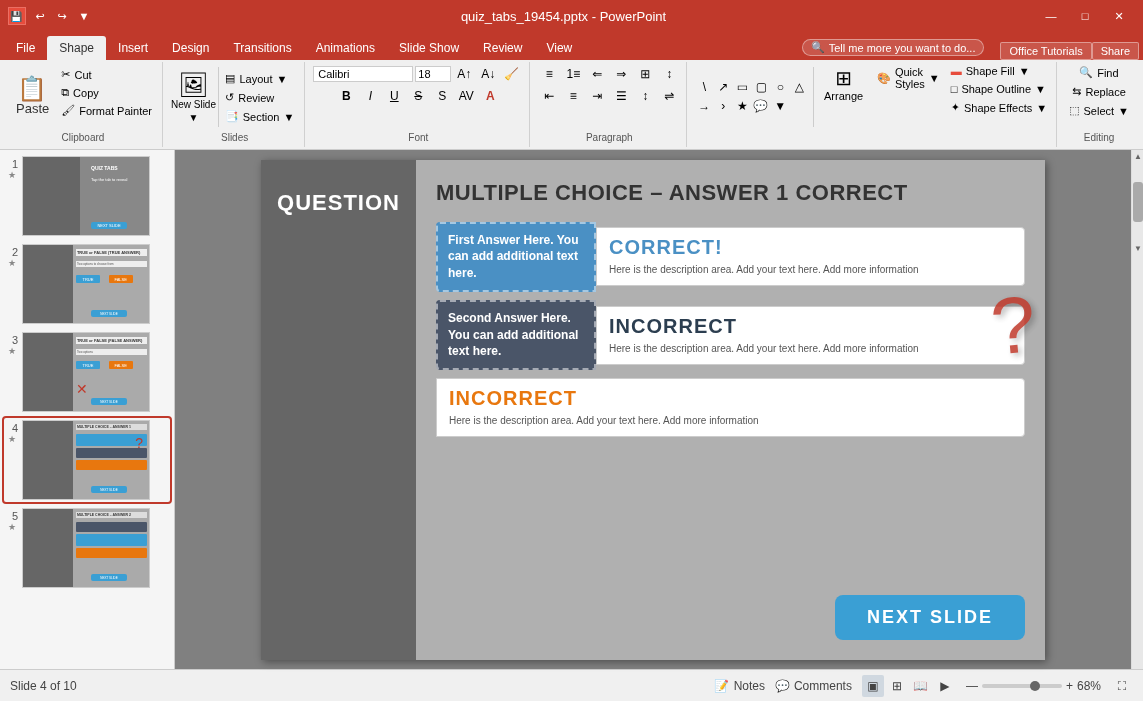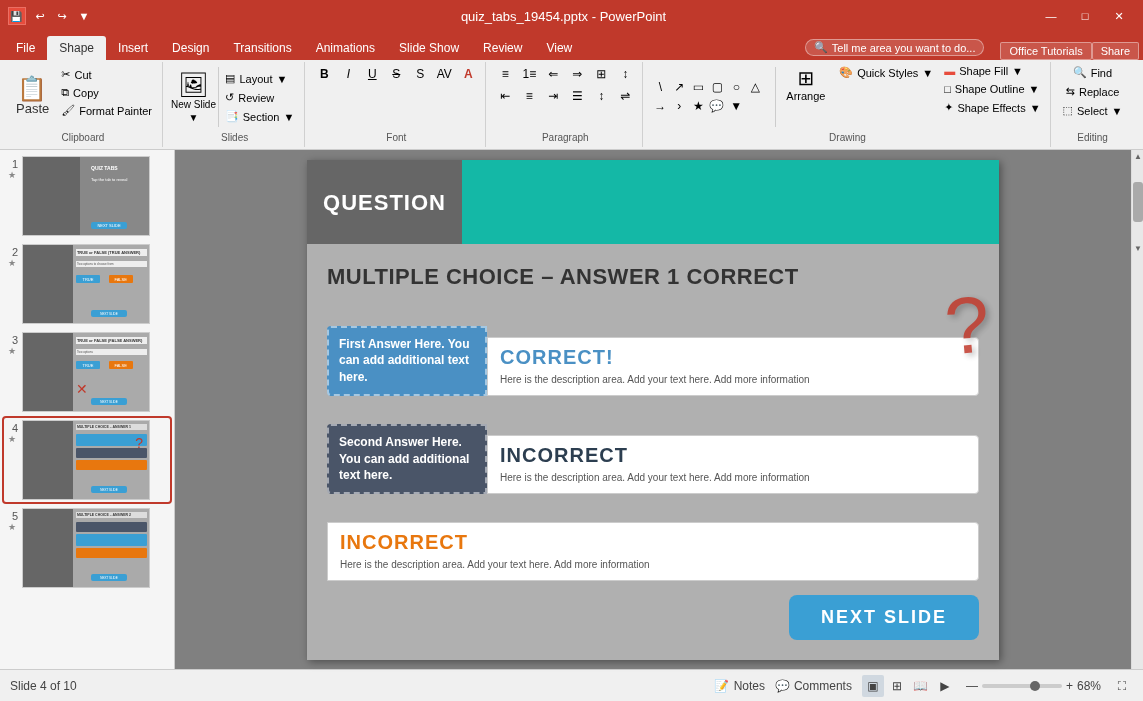--- a/index.html
+++ b/index.html
@@ -192,27 +192,26 @@
       background: #e0e0e0;
       border-left: 1px solid #ccc;
       display: flex;
       flex-direction: column;
     }
     .scrollbar-thumb { width: 10px; height: 40px; background: #aaa; border-radius: 3px; margin: 20px 1px; }
     .scrollbar-btn { width: 12px; height: 12px; display: flex; align-items: center; justify-content: center; font-size: 8px; color: #666; cursor: pointer; }
 
     
     .slide-canvas {
-      width: 692px;
+      width: 784px;
       height: 500px;
-      background: #14b8a6;
+      background: #0369a1;
       position: relative;
       box-shadow: 2px 2px 8px rgba(0,0,0,0.4);
       display: flex;
-      flex-direction: column;
     }
     .slide-left {
       width: 155px;
       background: #666;
       display: flex;
       flex-direction: column;
       align-items: center;
       justify-content: flex-start;
       padding: 30px 16px 16px;
       color: white;
@@ -248,23 +247,22 @@
     .answers-area {
       display: flex;
       flex-direction: column;
       gap: 8px;
       flex: 1;
     }
 
     
     .answer-row {
       display: flex;
-      align-items: flex-end;
+      align-items: center;
       position: relative;
-      margin-top: 20px;
     }
     .answer-box {
       width: 160px;
       padding: 8px 10px;
       font-size: 12px;
       font-weight: bold;
       color: white;
       line-height: 1.4;
       border-radius: 4px 0 0 4px;
       border: 2px dashed rgba(255,255,255,0.5);
@@ -402,21 +400,21 @@
   <div class="ribbon-tab">Insert</div>
   <div class="ribbon-tab">Design</div>
   <div class="ribbon-tab">Transitions</div>
   <div class="ribbon-tab">Animations</div>
   <div class="ribbon-tab">Slide Show</div>
   <div class="ribbon-tab">Review</div>
   <div class="ribbon-tab">View</div>
   <div class="ribbon-search">
     <div class="ribbon-search-box">
       <span>🔍</span>
-      <span>Tell me area you want to do...</span>
+      <span>Tell me more you want to do...</span>
     </div>
   </div>
   <div class="office-help">
     <div class="office-btn">Office Tutorials</div>
     <div class="office-btn">Share</div>
   </div>
 </div>
 
 <div class="ribbon">
 
@@ -469,20 +467,27 @@
           <span>Section</span>
           <span>▼</span>
         </div>
       </div>
     </div>
     <div class="ribbon-group-label">Slides</div>
   </div>
 
   <div class="ribbon-group">
     <div class="ribbon-group-content" style="flex-direction:column;gap:2px;">
+      <div class="font-row">
+        <input type="text" class="font-select" value="Calibri" style="">
+        <input type="text" class="size-select" value="18" style="">
+        <div class="font-btn">A↑</div>
+        <div class="font-btn">A↓</div>
+        <div class="font-btn">🧹</div>
+      </div>
       <div class="font-row">
         <div class="font-btn bold">B</div>
         <div class="font-btn italic">I</div>
         <div class="font-btn underline">U</div>
         <div class="font-btn" style="text-decoration:line-through;">S</div>
         <div class="font-btn">S</div>
         <div class="font-btn">AV</div>
         <div class="font-btn" style="color:#c0392b;font-weight:bold;">A</div>
       </div>
     </div>
@@ -553,21 +558,20 @@
           <span>Shape Outline</span>
           <span>▼</span>
         </div>
         <div class="drawing-action-row">
           <span>✦</span>
           <span>Shape Effects</span>
           <span>▼</span>
         </div>
       </div>
     </div>
-    <div class="ribbon-group-label">Drawing</div>
   </div>
 
   <div class="ribbon-group">
     <div class="ribbon-group-content" style="flex-direction:column;gap:2px;">
       <div class="editing-btn">
         <span>🔍</span>
         <span>Find</span>
       </div>
       <div class="editing-btn">
         <span>⇆</span>

